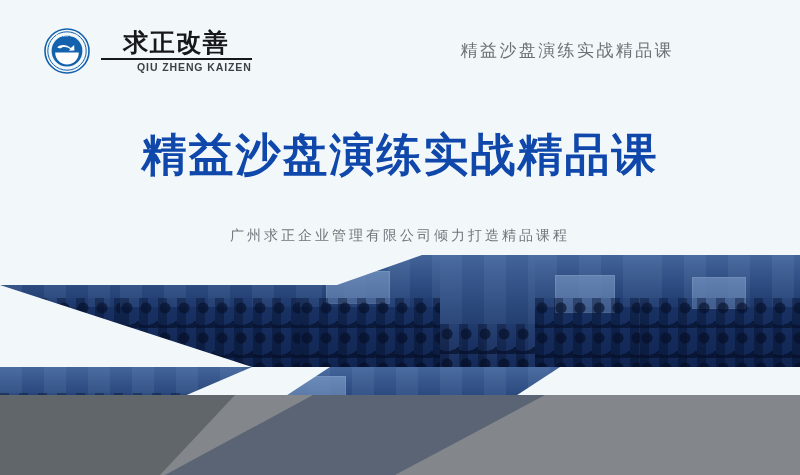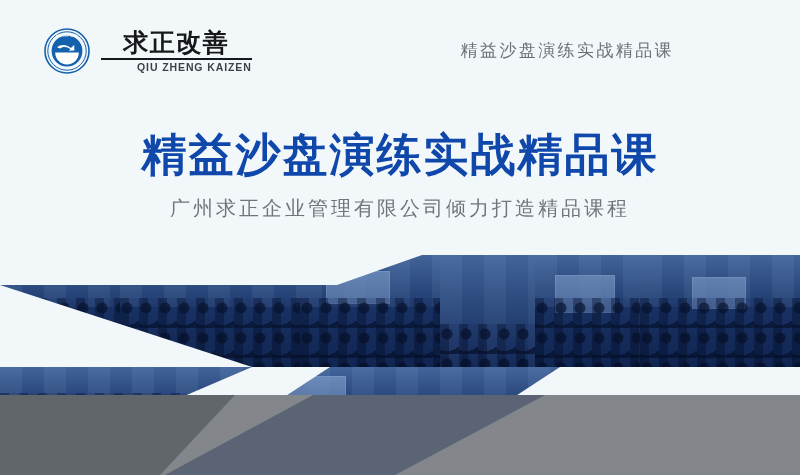--- a/index.html
+++ b/index.html
@@ -92,22 +92,22 @@
   }
   .main-title {
     font-size:45px;
     font-weight:bold;
     color:#0f47ab;
     letter-spacing:2px;
     line-height:1.2;
     white-space:nowrap;
   }
   .sub-title {
-    margin-top:13px;
-    font-size:20px;
+    margin-top:45px;
+    font-size:14px;
     color:#70757b;
     letter-spacing:3px;
     white-space:nowrap;
     font-weight:500;
   }
 
   
   .collage {
     position:absolute;
     left:0; top:255px;

